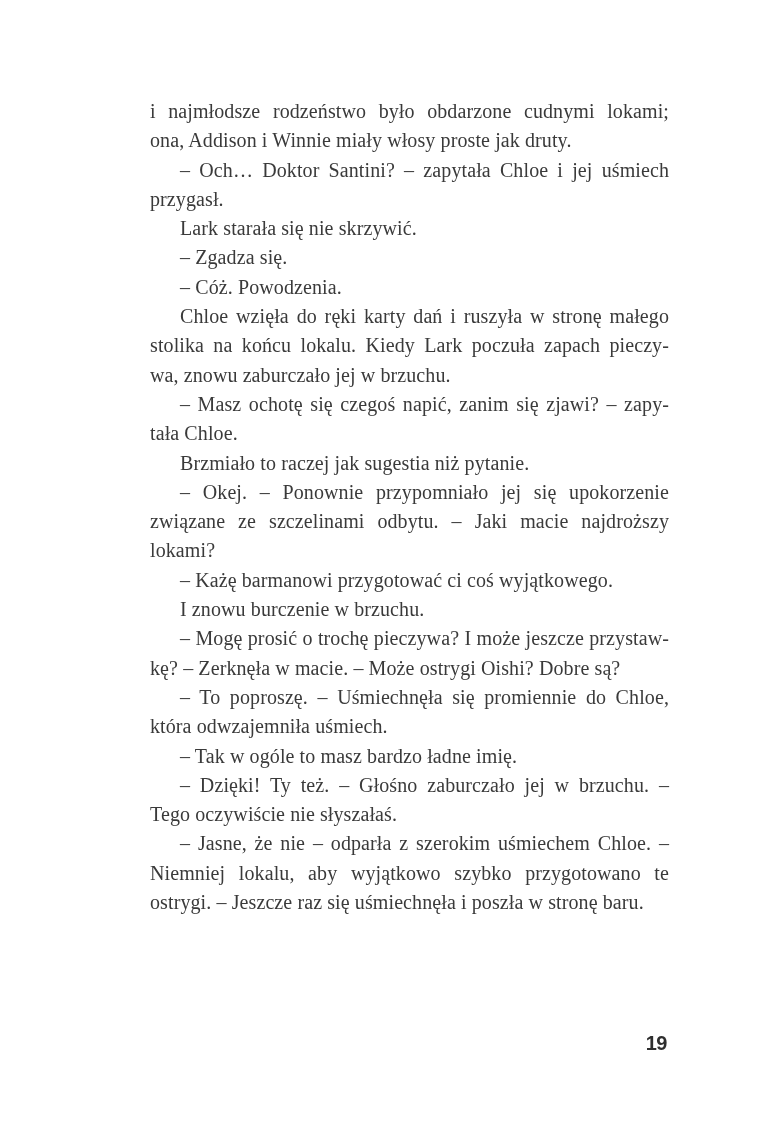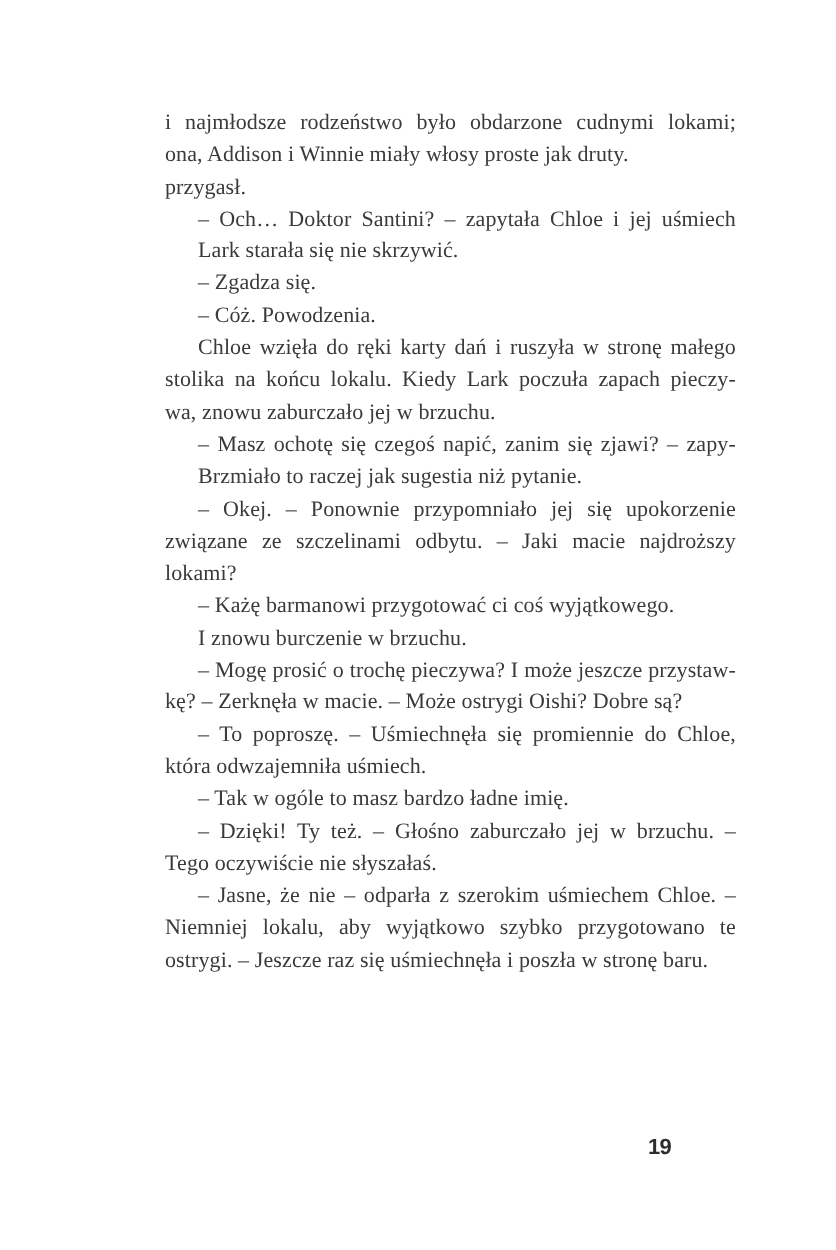--- a/index.html
+++ b/index.html
@@ -42,43 +42,45 @@
     text-align-last: left;
   }
   .text-line.indent {
     text-indent: 30px;
   }
   .page-number {
     position: absolute;
     left: 560px;
     top: 1032px;
     width: 78px;
+    text-align: right;
     font-family: "Liberation Sans", "DejaVu Sans", sans-serif;
     font-size: 20px;
     font-weight: 600;
     letter-spacing: -0.5px;
     color: #2e2e2e;
   }
 </style>
 </head>
 <body>
 
 <div class="book-page">
   <div class="body-text">
       <div class="text-line">i najmłodsze rodzeństwo było obdarzone cudnymi lokami;</div>
       <div class="text-line last">ona, Addison i Winnie miały włosy proste jak druty.</div>
+      <div class="text-line indent">– Och… Doktor Santini? – zapytała Chloe i jej uśmiech</div>
       <div class="text-line last">przygasł.</div>
-      <div class="text-line indent">– Och… Doktor Santini? – zapytała Chloe i jej uśmiech</div>
       <div class="text-line last indent">Lark starała się nie skrzywić.</div>
       <div class="text-line last indent">– Zgadza się.</div>
       <div class="text-line last indent">– Cóż. Powodzenia.</div>
       <div class="text-line indent">Chloe wzięła do ręki karty dań i ruszyła w stronę małego</div>
       <div class="text-line">stolika na końcu lokalu. Kiedy Lark poczuła zapach pieczy-</div>
       <div class="text-line last">wa, znowu zaburczało jej w brzuchu.</div>
       <div class="text-line indent">– Masz ochotę się czegoś napić, zanim się zjawi? – zapy-</div>
+      <div class="text-line last">tała Chloe.</div>
       <div class="text-line last indent">Brzmiało to raczej jak sugestia niż pytanie.</div>
       <div class="text-line indent">– Okej. – Ponownie przypomniało jej się upokorzenie</div>
       <div class="text-line">związane ze szczelinami odbytu. – Jaki macie najdroższy</div>
       <div class="text-line last">lokami?</div>
       <div class="text-line last indent">– Każę barmanowi przygotować ci coś wyjątkowego.</div>
       <div class="text-line last indent">I znowu burczenie w brzuchu.</div>
       <div class="text-line indent">– Mogę prosić o trochę pieczywa? I może jeszcze przystaw-</div>
       <div class="text-line last">kę? – Zerknęła w macie. – Może ostrygi Oishi? Dobre są?</div>
       <div class="text-line indent">– To poproszę. – Uśmiechnęła się promiennie do Chloe,</div>
       <div class="text-line last">która odwzajemniła uśmiech.</div>

